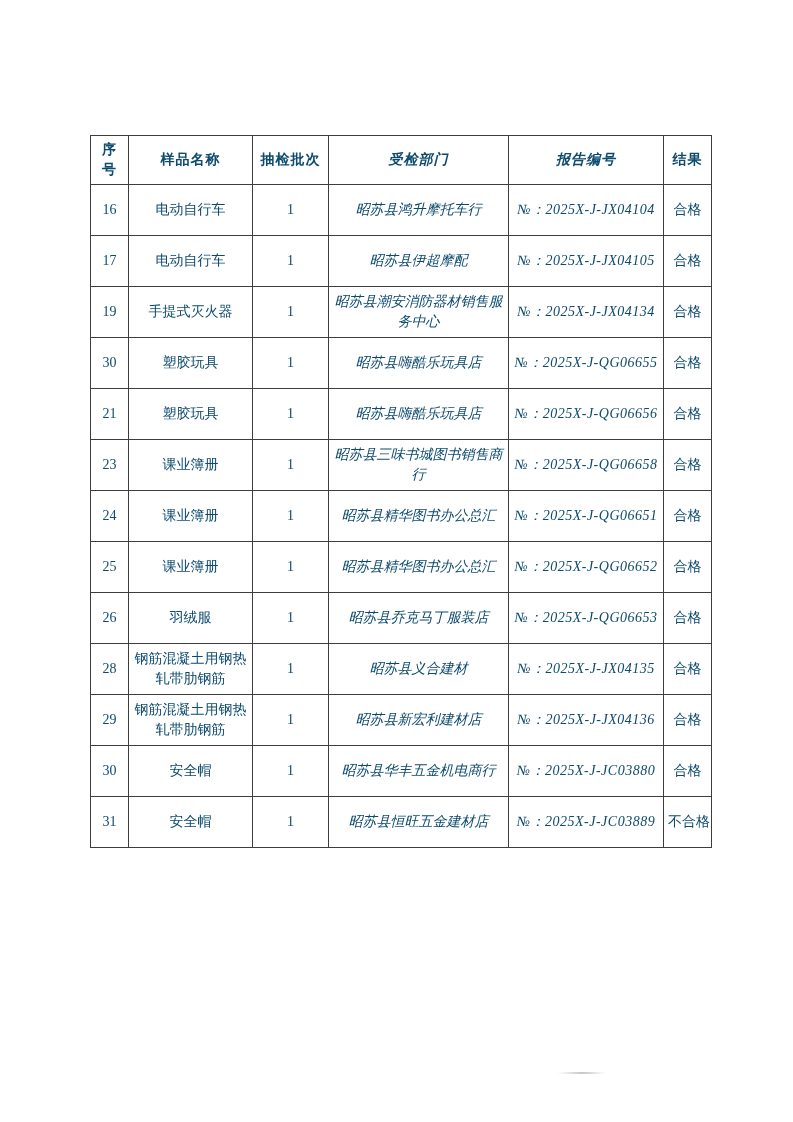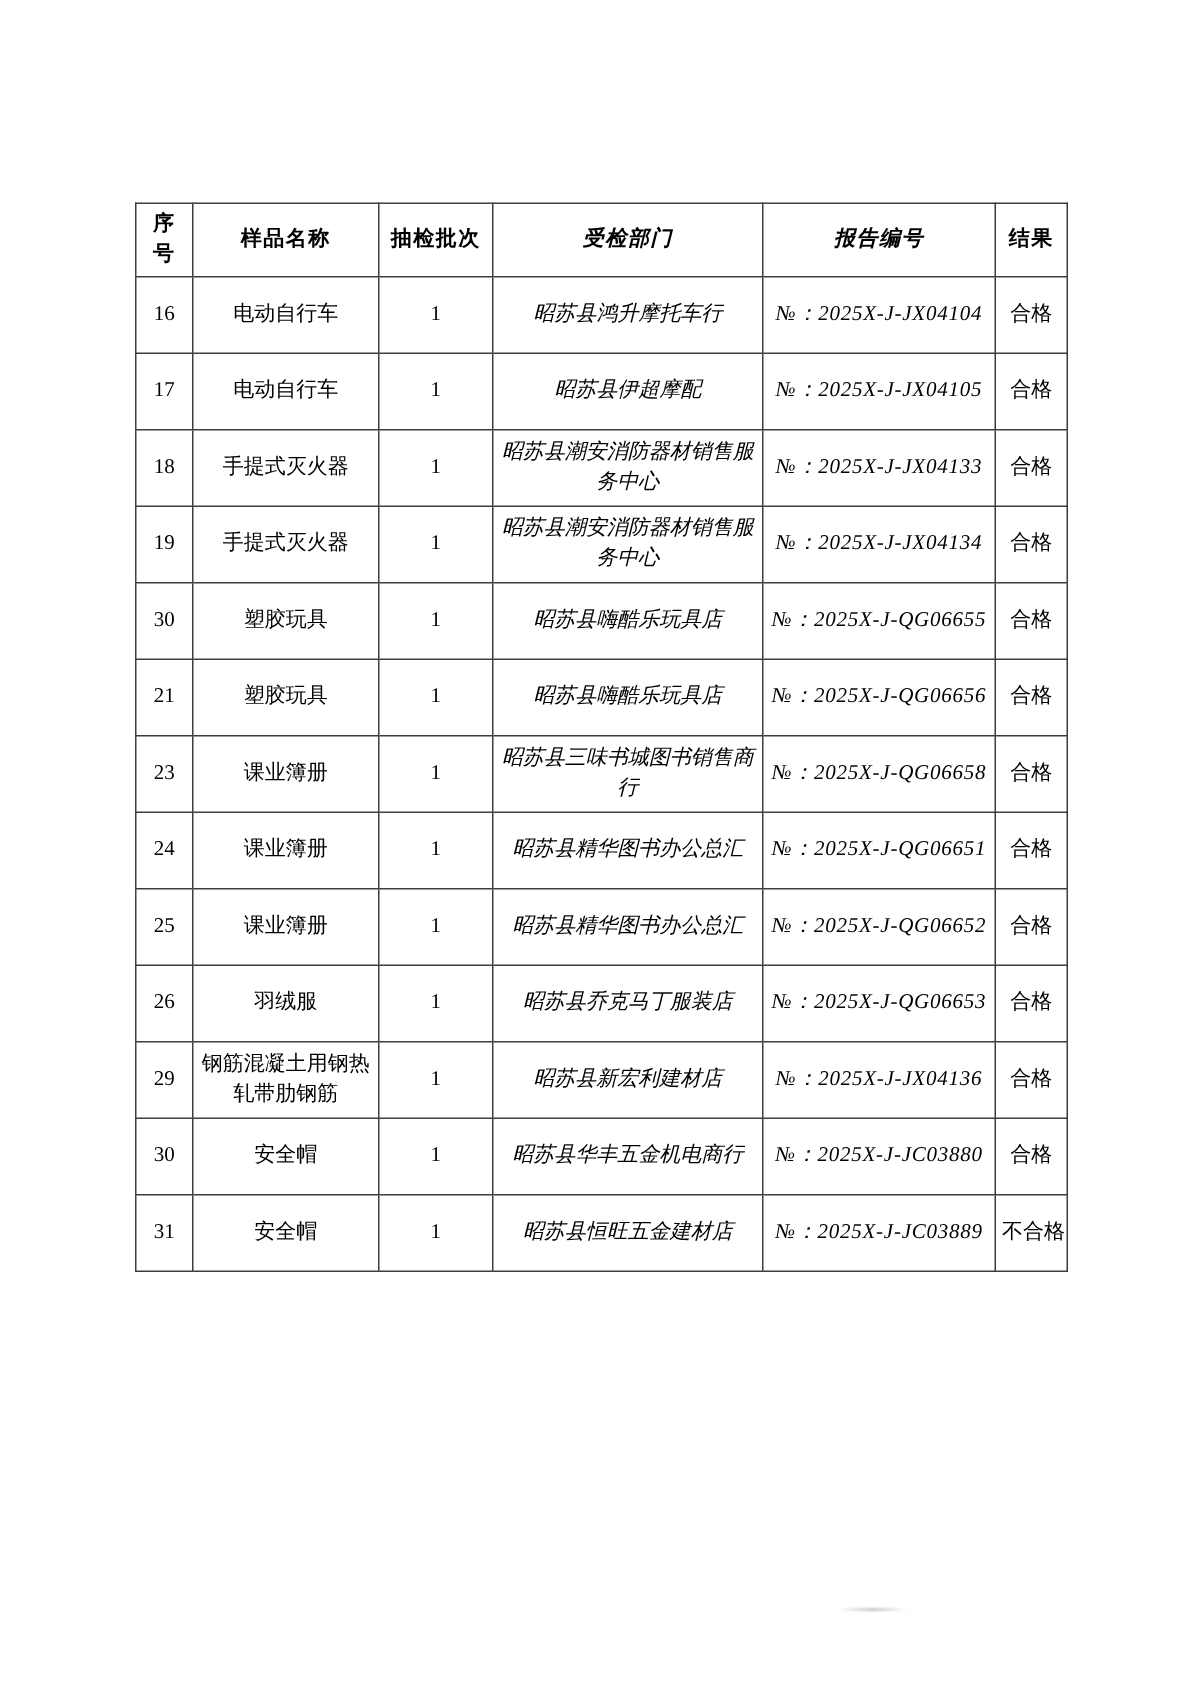--- a/index.html
+++ b/index.html
@@ -21,21 +21,21 @@
     background: #ffffff;
   }
   table.report-table {
     position: absolute;
     left: 90px;
     top: 135px;
     width: 608px;
     border-collapse: collapse;
     table-layout: fixed;
     font-size: 14px;
-    color: #000000;
+    color: #0c4a6e;
   }
   .report-table th,
   .report-table td {
     border: 1.5px solid #3d3d3d;
     text-align: center;
     vertical-align: middle;
     padding: 2px 4px;
     line-height: 1.45;
     font-weight: normal;
     overflow: hidden;
@@ -100,28 +100,20 @@
   </tr>
         <tr>
     <td class="c-no">17</td>
     <td class="c-name">电动自行车</td>
     <td class="c-batch">1</td>
     <td class="c-dept">昭苏县伊超摩配</td>
     <td class="c-report">№：2025X-J-JX04105</td>
     <td class="c-result">合格</td>
   </tr>
         <tr>
-    <td class="c-no">18</td>
-    <td class="c-name">手提式灭火器</td>
-    <td class="c-batch">1</td>
-    <td class="c-dept">昭苏县潮安消防器材销售服务中心</td>
-    <td class="c-report">№：2025X-J-JX04133</td>
-    <td class="c-result">合格</td>
-  </tr>
-        <tr>
     <td class="c-no">19</td>
     <td class="c-name">手提式灭火器</td>
     <td class="c-batch">1</td>
     <td class="c-dept">昭苏县潮安消防器材销售服务中心</td>
     <td class="c-report">№：2025X-J-JX04134</td>
     <td class="c-result">合格</td>
   </tr>
         <tr>
     <td class="c-no">30</td>
     <td class="c-name">塑胶玩具</td>
@@ -161,20 +153,28 @@
     <td class="c-dept">昭苏县精华图书办公总汇</td>
     <td class="c-report">№：2025X-J-QG06652</td>
     <td class="c-result">合格</td>
   </tr>
         <tr>
     <td class="c-no">26</td>
     <td class="c-name">羽绒服</td>
     <td class="c-batch">1</td>
     <td class="c-dept">昭苏县乔克马丁服装店</td>
     <td class="c-report">№：2025X-J-QG06653</td>
+    <td class="c-result">合格</td>
+  </tr>
+        <tr>
+    <td class="c-no">28</td>
+    <td class="c-name">钢筋混凝土用钢热轧带肋钢筋</td>
+    <td class="c-batch">1</td>
+    <td class="c-dept">昭苏县义合建材</td>
+    <td class="c-report">№：2025X-J-JX04135</td>
     <td class="c-result">合格</td>
   </tr>
         <tr>
     <td class="c-no">29</td>
     <td class="c-name">钢筋混凝土用钢热轧带肋钢筋</td>
     <td class="c-batch">1</td>
     <td class="c-dept">昭苏县新宏利建材店</td>
     <td class="c-report">№：2025X-J-JX04136</td>
     <td class="c-result">合格</td>
   </tr>

